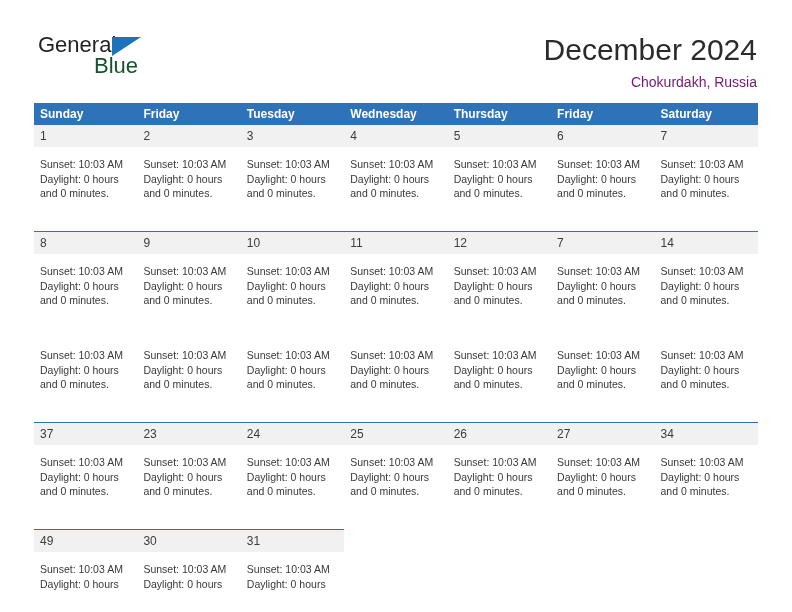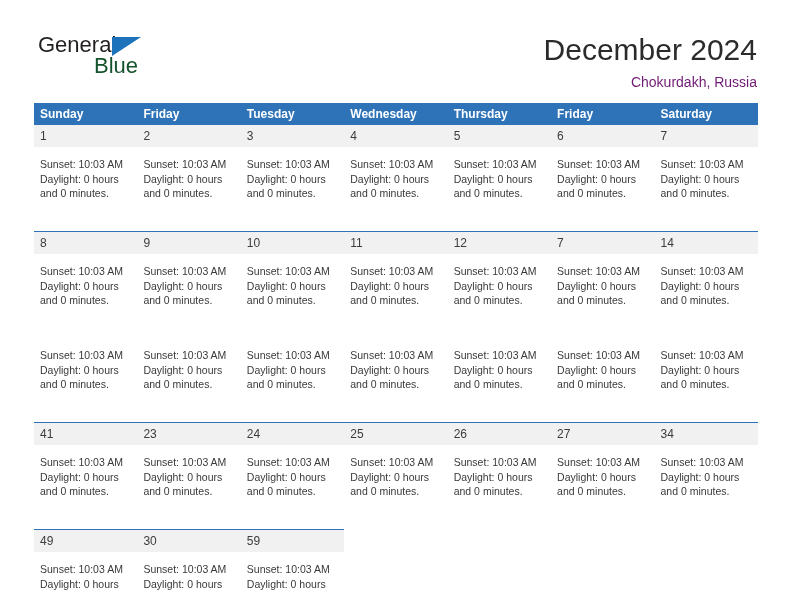--- a/index.html
+++ b/index.html
@@ -301,21 +301,21 @@
         <div class="line">and 0 minutes.</div>
       </td>
       <td>
         <div class="line">Sunset: 10:03 AM</div>
         <div class="line">Daylight: 0 hours</div>
         <div class="line">and 0 minutes.</div>
       </td>
     </tr>
 
     <tr class="daynum-row">
-      <td>41</td>
+      <td>37</td>
       <td>23</td>
       <td>24</td>
       <td>25</td>
       <td>26</td>
       <td>27</td>
       <td>34</td>
     </tr>
     <tr class="detail-row">
       <td>
         <div class="line">Sunset: 10:03 AM</div>
@@ -350,21 +350,21 @@
       <td>
         <div class="line">Sunset: 10:03 AM</div>
         <div class="line">Daylight: 0 hours</div>
         <div class="line">and 0 minutes.</div>
       </td>
     </tr>
 
     <tr class="daynum-row">
       <td>49</td>
       <td>30</td>
-      <td>59</td>
+      <td>31</td>
       <td class="empty"></td>
       <td class="empty"></td>
       <td class="empty"></td>
       <td class="empty"></td>
     </tr>
     <tr class="detail-row">
       <td>
         <div class="line">Sunset: 10:03 AM</div>
         <div class="line">Daylight: 0 hours</div>
 

